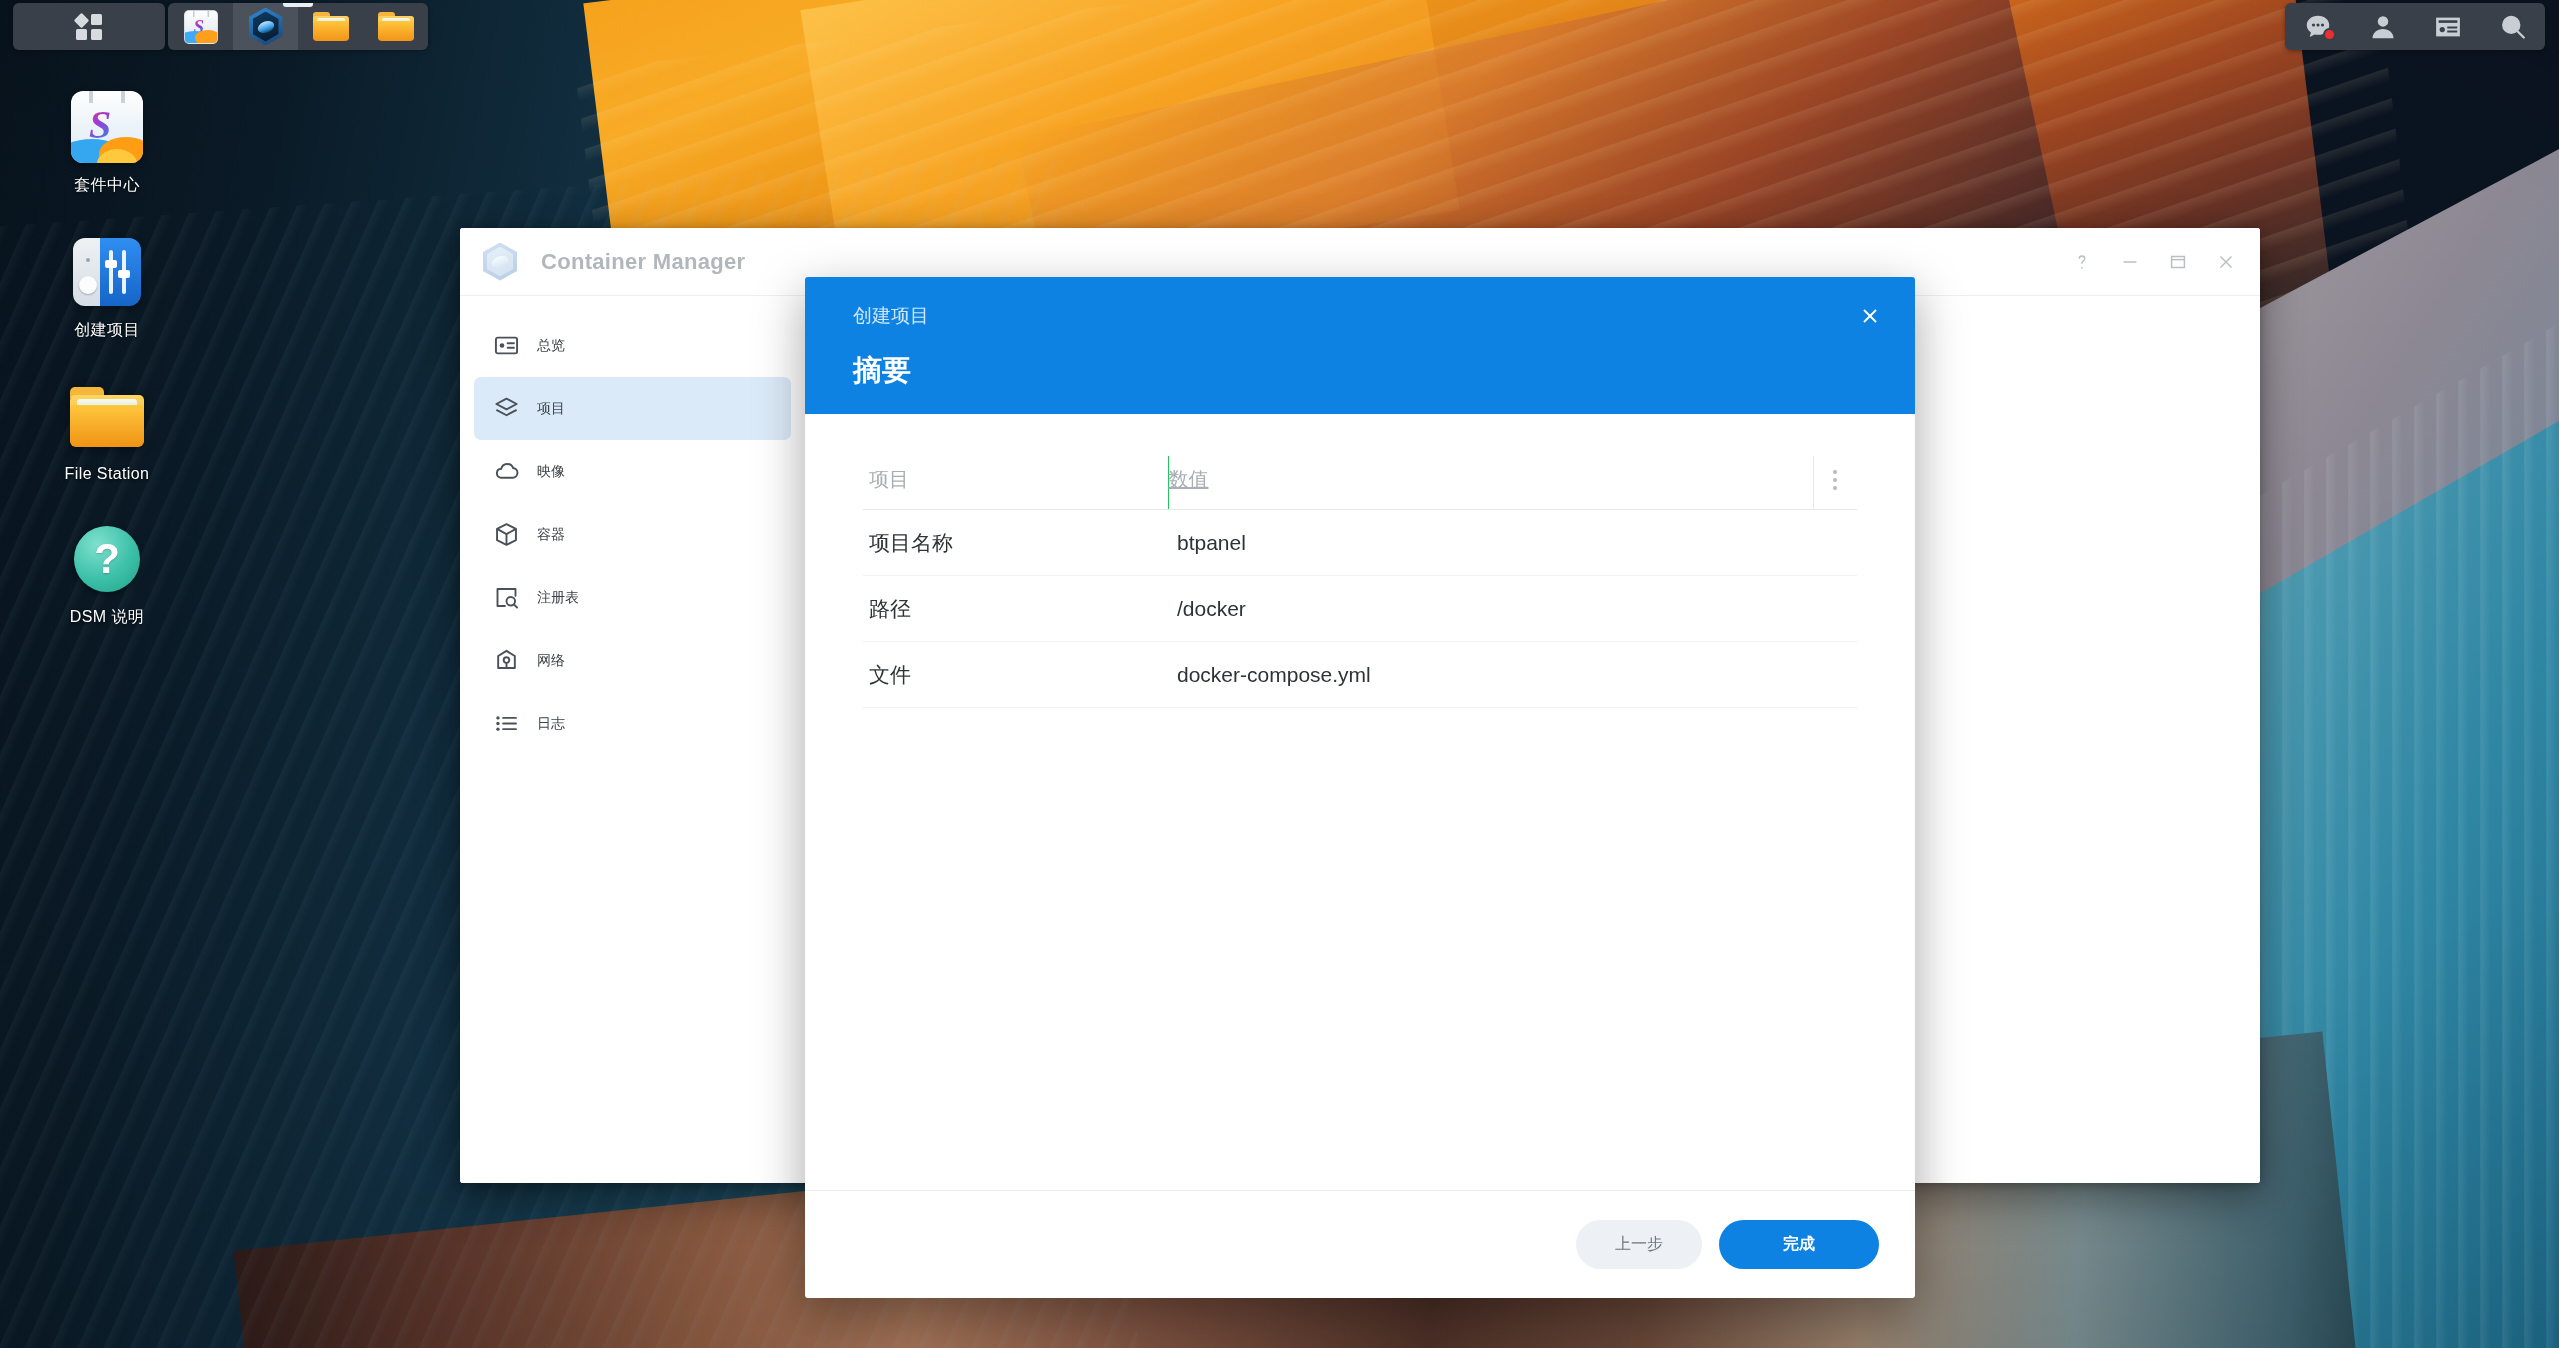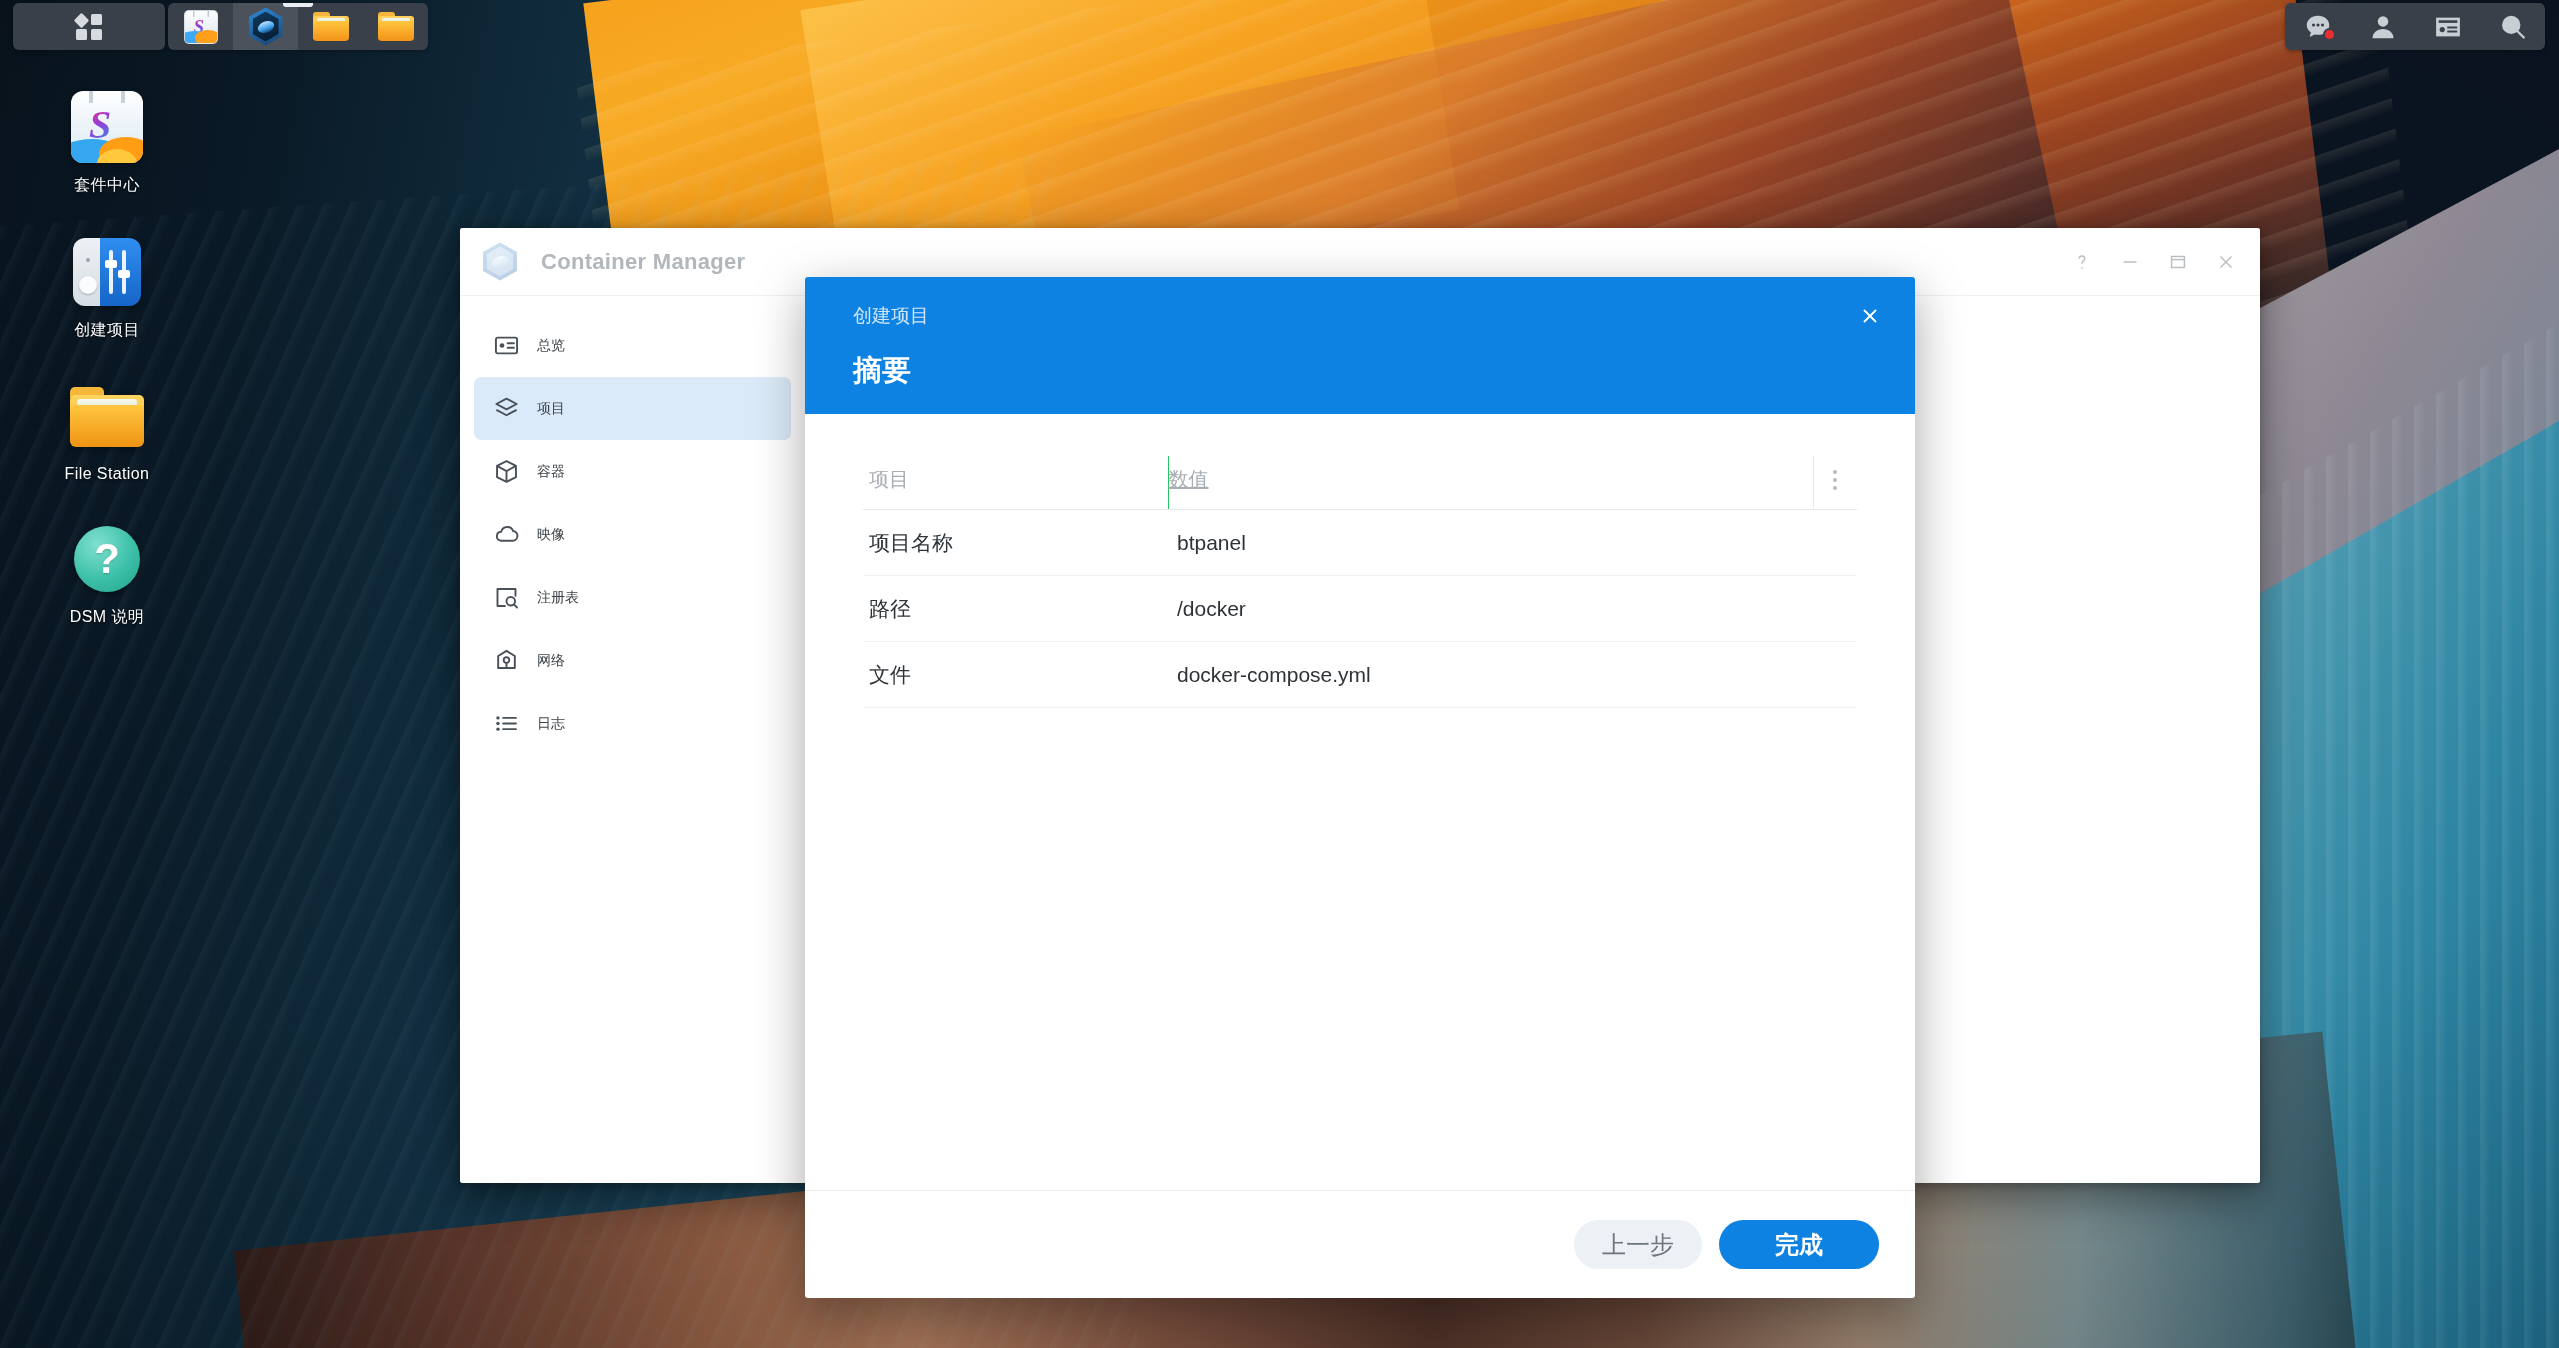--- a/index.html
+++ b/index.html
@@ -396,21 +396,21 @@
   .cbox svg { stroke: #0d82e2; stroke-width: 2.6; fill: none; }
   .cb-lbl { margin-left: 15px; font-size: 21px; color: #2e3338; }
 
   #modal-footer {
     height: 108px; border-top: 1px solid #ececee;
     display: flex; align-items: center; justify-content: flex-end;
     padding-right: 36px; gap: 17px;
   }
   .btn {
     height: 49px; border-radius: 25px;
-    font-size: 24px; cursor: pointer; border: none;
+    font-size: 16px; cursor: pointer; border: none;
     display: flex; align-items: center; justify-content: center;
     font-family: Liberation Serif, serif;
   }
   .btn-secondary { min-width: 126px; padding: 0 28px; background: #edf1f5; color: #6d757d; }
   .btn-primary   { min-width: 160px; padding: 0 30px; background: #0d82e2; color: #ffffff; font-weight: bold; }
 </style>
 </head>
 <body>
 
 <div id="desktop">
@@ -624,34 +624,34 @@
               <path d="M12 3.2 21 8l-9 4.8L3 8z" stroke-linejoin="round"></path>
               <path d="M3 13.2 12 18l9-4.8" stroke-linejoin="round"></path>
             </svg>
           </span>
           <span class="nav-lbl">项目</span>
         </div>
 
         <div class="nav-item">
           <span class="nav-ico">
             <svg width="27" height="27" viewBox="0 0 24 24">
+              <path d="M6.6 17.5h11a4.3 4.3 0 0 0 .35-8.57A5.6 5.6 0 0 0 7.3 9.6a4 4 0 0 0-.7 7.9z" stroke-linejoin="round"></path>
+            </svg>
+          </span>
+          <span class="nav-lbl">映像</span>
+        </div>
+
+        <div class="nav-item">
+          <span class="nav-ico">
+            <svg width="27" height="27" viewBox="0 0 24 24">
               <path d="M12 2.8 20.4 7v10L12 21.2 3.6 17V7z" stroke-linejoin="round"></path>
               <path d="M3.6 7 12 11.6 20.4 7M12 11.6V21.2" stroke-linejoin="round"></path>
             </svg>
           </span>
           <span class="nav-lbl">容器</span>
-        </div>
-
-        <div class="nav-item">
-          <span class="nav-ico">
-            <svg width="27" height="27" viewBox="0 0 24 24">
-              <path d="M6.6 17.5h11a4.3 4.3 0 0 0 .35-8.57A5.6 5.6 0 0 0 7.3 9.6a4 4 0 0 0-.7 7.9z" stroke-linejoin="round"></path>
-            </svg>
-          </span>
-          <span class="nav-lbl">映像</span>
         </div>
 
         <div class="nav-item">
           <span class="nav-ico">
             <svg width="27" height="27" viewBox="0 0 24 24">
               <path d="M20 10.5V4.4H4v15.2h6.6" stroke-linejoin="round" stroke-linecap="round"></path>
               <circle cx="15.8" cy="15.3" r="3.8"></circle>
               <line x1="18.6" y1="18.1" x2="21.4" y2="20.9" stroke-linecap="round"></line>
             </svg>
           </span>

